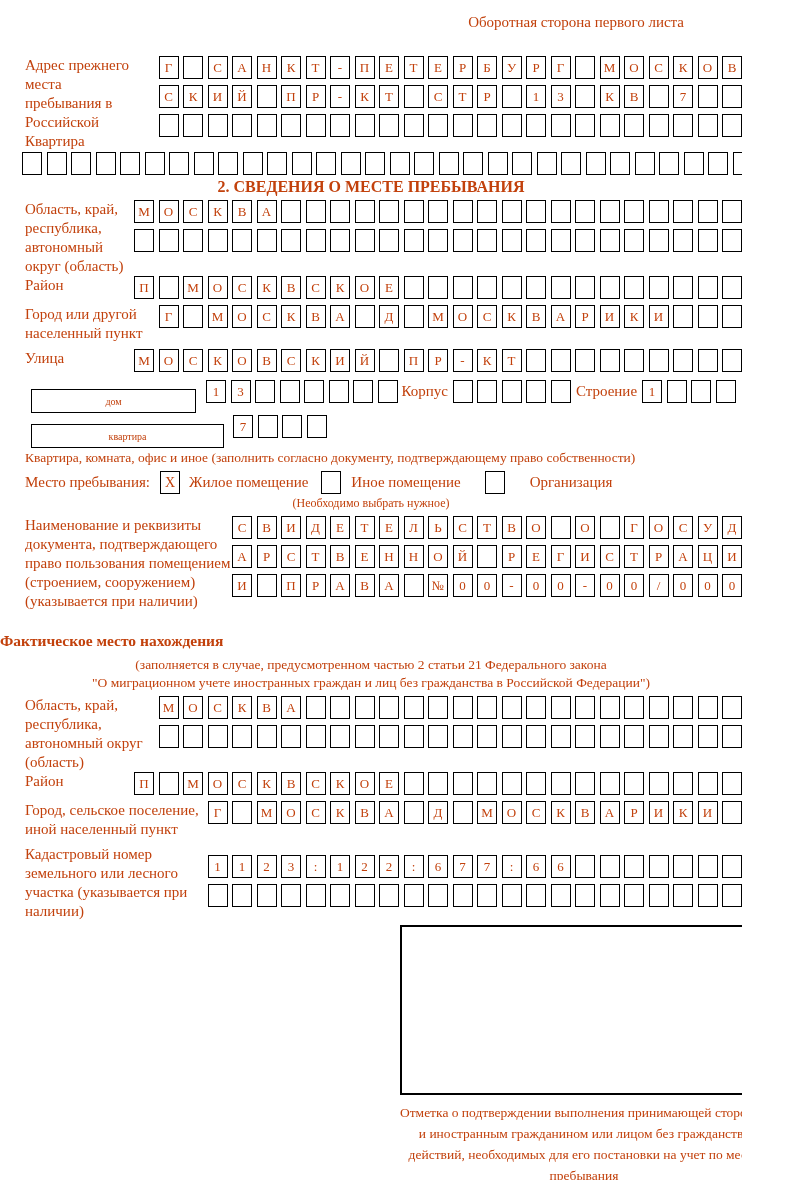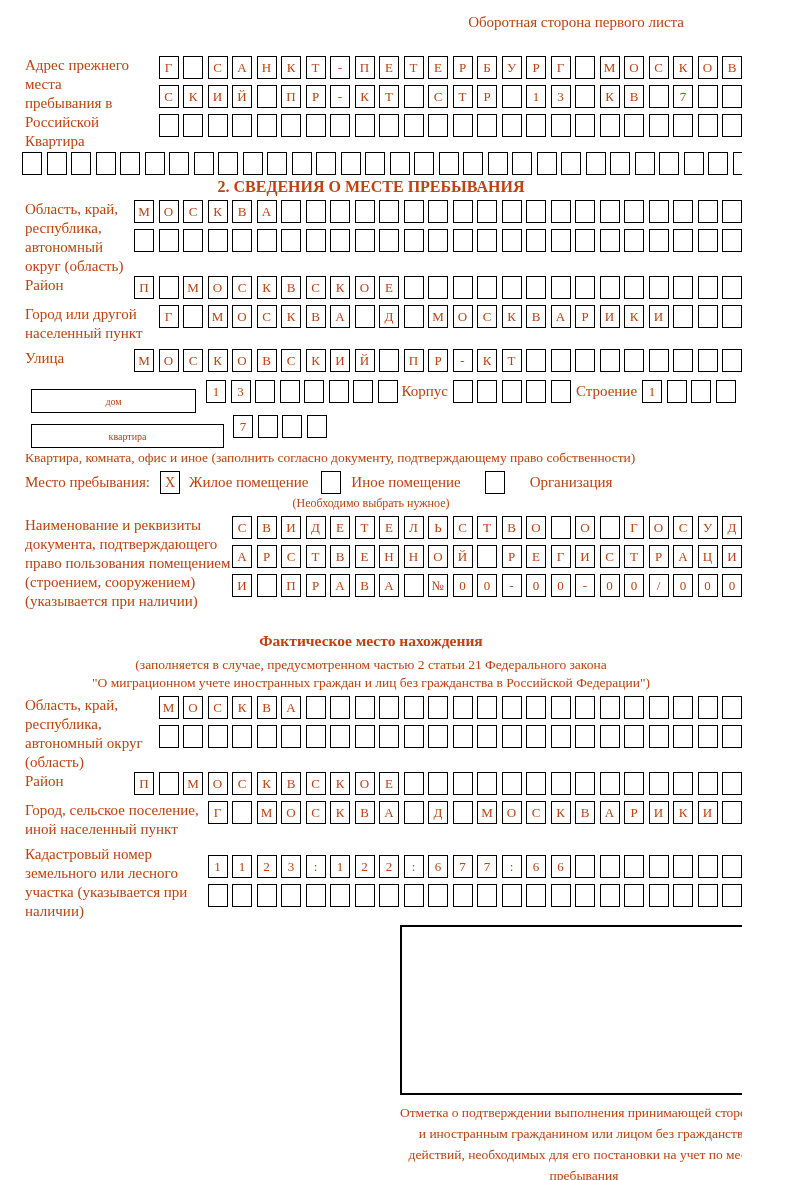--- a/index.html
+++ b/index.html
@@ -50,21 +50,21 @@
   .mesto .mlabel{font-size:15px;white-space:nowrap;}
   .cb{width:20px;height:23px;box-sizing:border-box;border:1.6px solid #000;display:flex;
       align-items:center;justify-content:center;font-size:14px;}
   .mesto .olabel{font-size:15px;white-space:nowrap;}
   .note{font-size:12px;text-align:center;margin-bottom:5px;margin-top:2px;}
 
   
   .doc-block{min-height:114px;margin-bottom:2px;}
 
   .note2{font-size:13.5px;line-height:18px;text-align:center;}
-  .heading2{font-weight:bold;font-size:15.5px;text-align:center;margin:2px 0 6px 0;}
+  .heading2{font-weight:bold;font-size:15.5px;margin:2px 0 6px 0;}
 
   .kadastr-block{min-height:76px;}
 
   .stamp-box{margin-left:400px;margin-top:4px;width:364px;height:170px;
              box-sizing:border-box;border:2px solid #000;}
   .stamp-caption{margin-left:398px;margin-top:7px;width:372px;text-align:center;
                  font-size:13.5px;line-height:21px;}
 </style>
 </head>
 <body>

